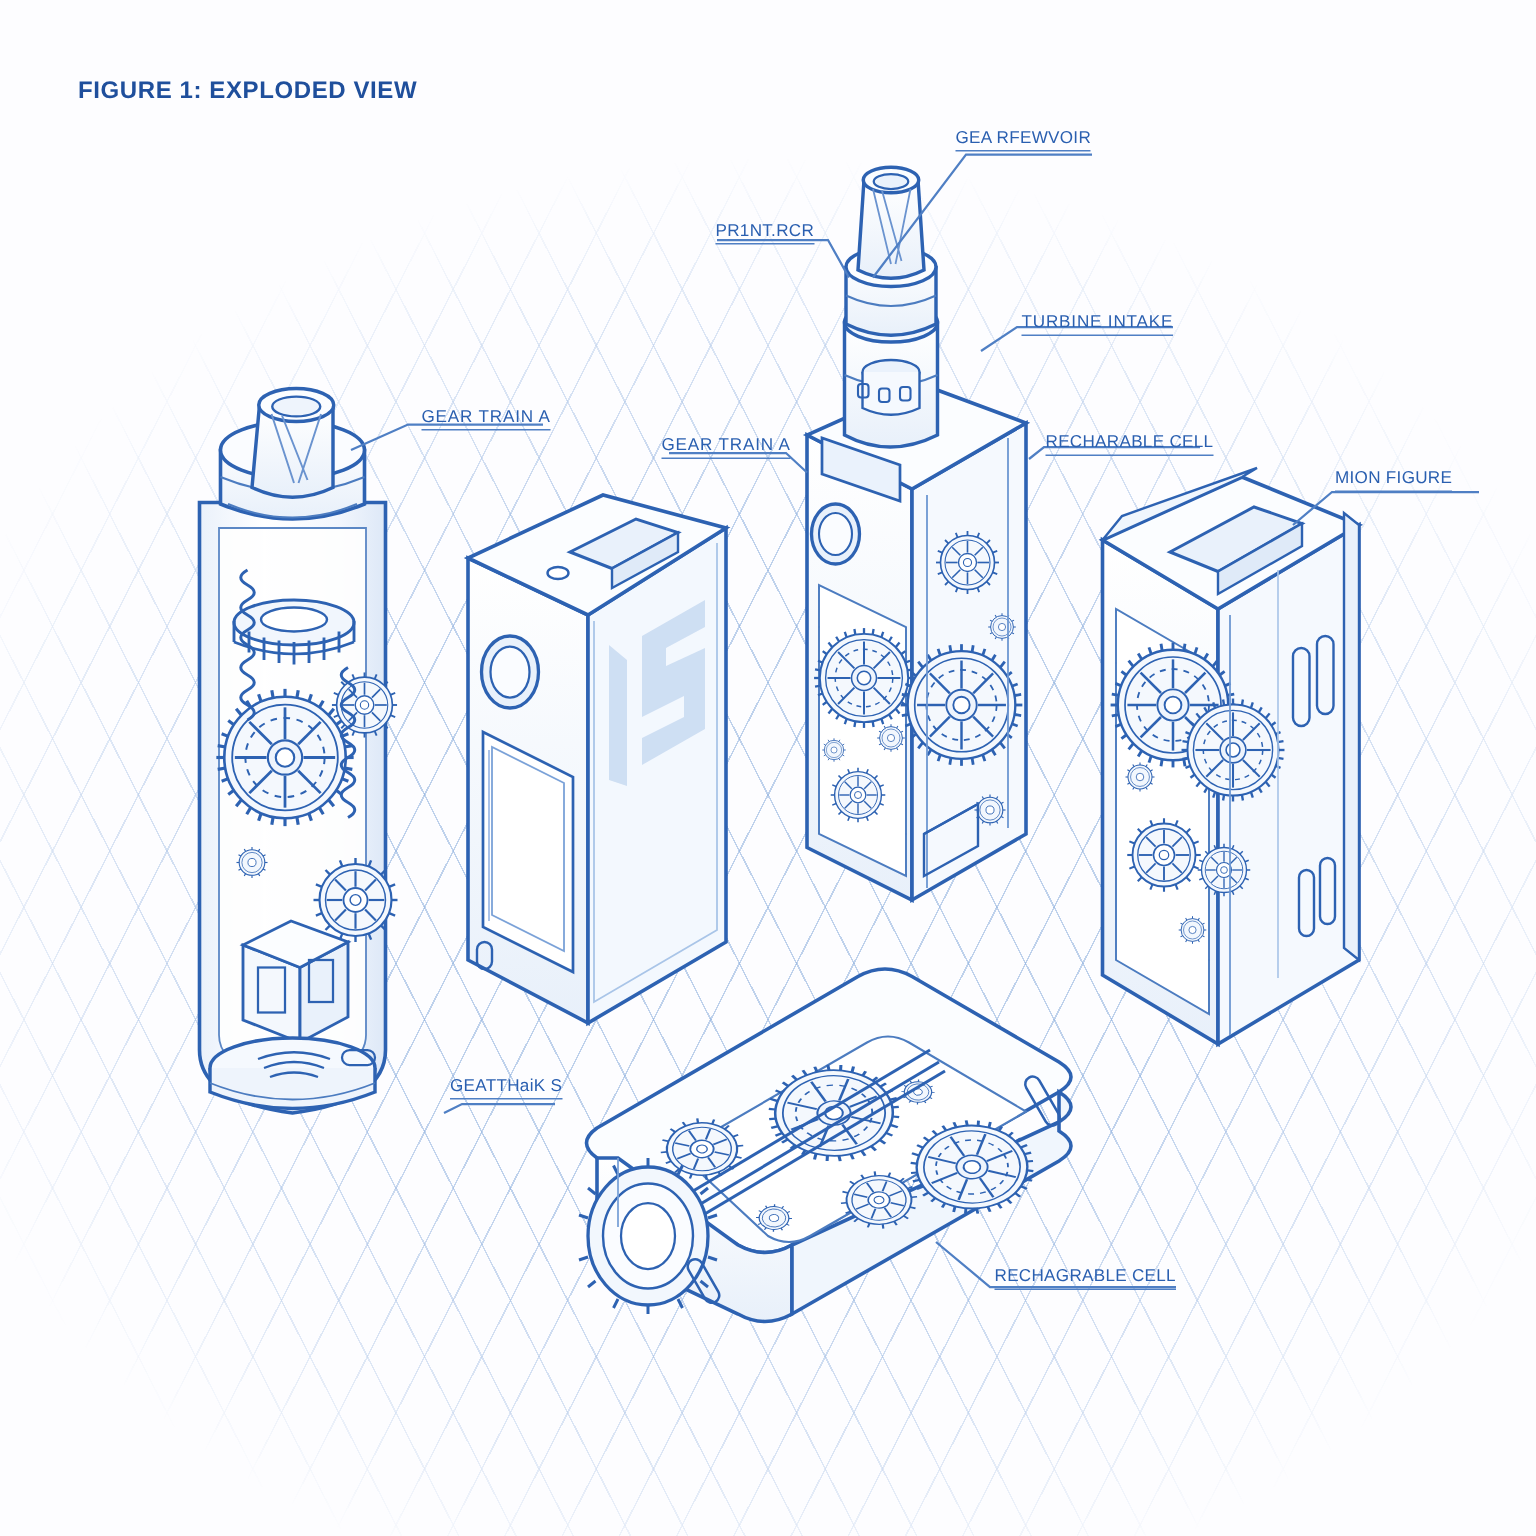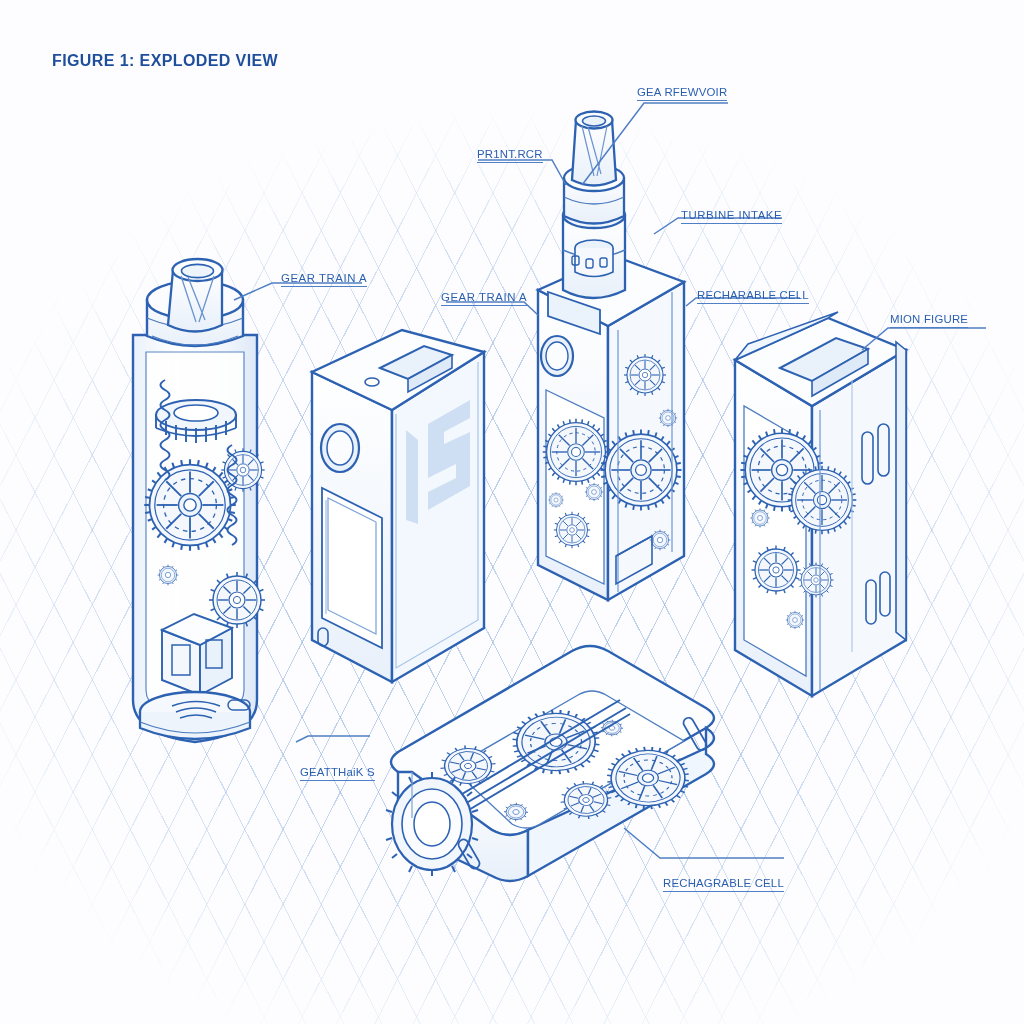--- a/index.html
+++ b/index.html
@@ -467,23 +467,23 @@
   </div>
 
   <div class="callout garble" style="left:697px;top:285px;">
     <span class="txt">RECHARABLE CELL</span>
   </div>
 
   <div class="callout garble" style="left:890px;top:309px;">
     <span class="txt">MION FIGURE</span>
   </div>
 
-  <div class="callout garble" style="left:300px;top:762px;text-align:center;">
+  <div class="callout garble" style="left:300px;top:714px;text-align:center;">
     <span class="txt">GEATTHaiK S</span>
   </div>
 
-  <div class="callout garble" style="left:663px;top:841px;margin-top:32px;">
+  <div class="callout garble" style="left:663px;top:841px;">
     <span class="txt">RECHAGRABLE CELL</span>
   </div>
 
   <div id="page-title">FIGURE 1: EXPLODED VIEW</div>
 
 </div>
 
 </body></html>

